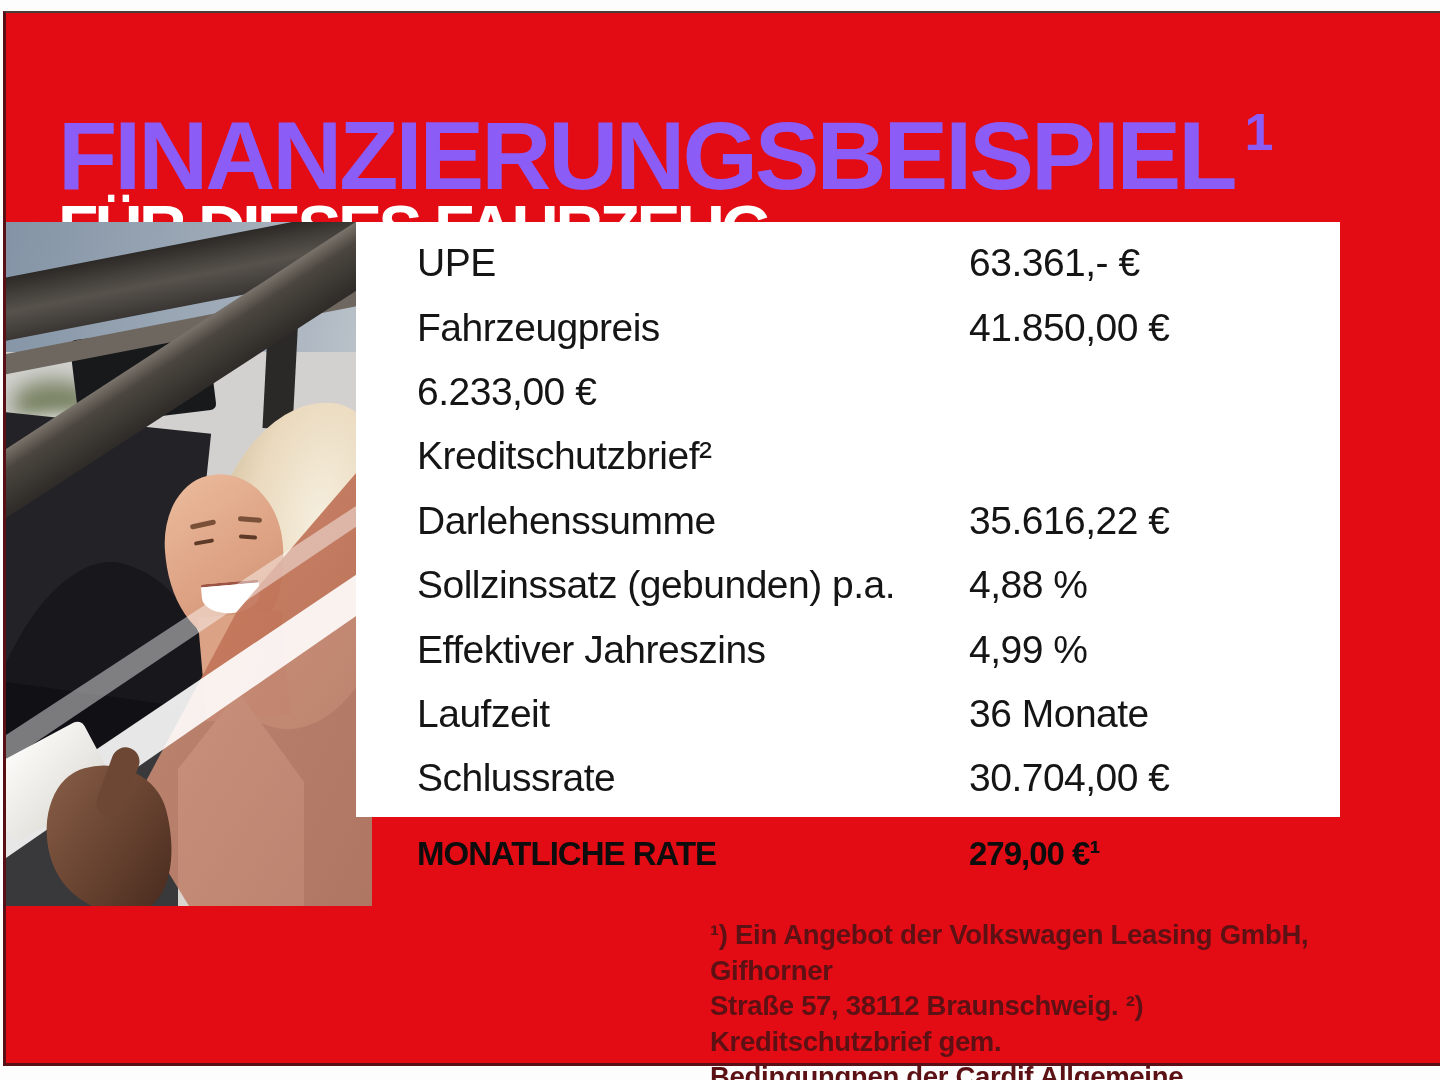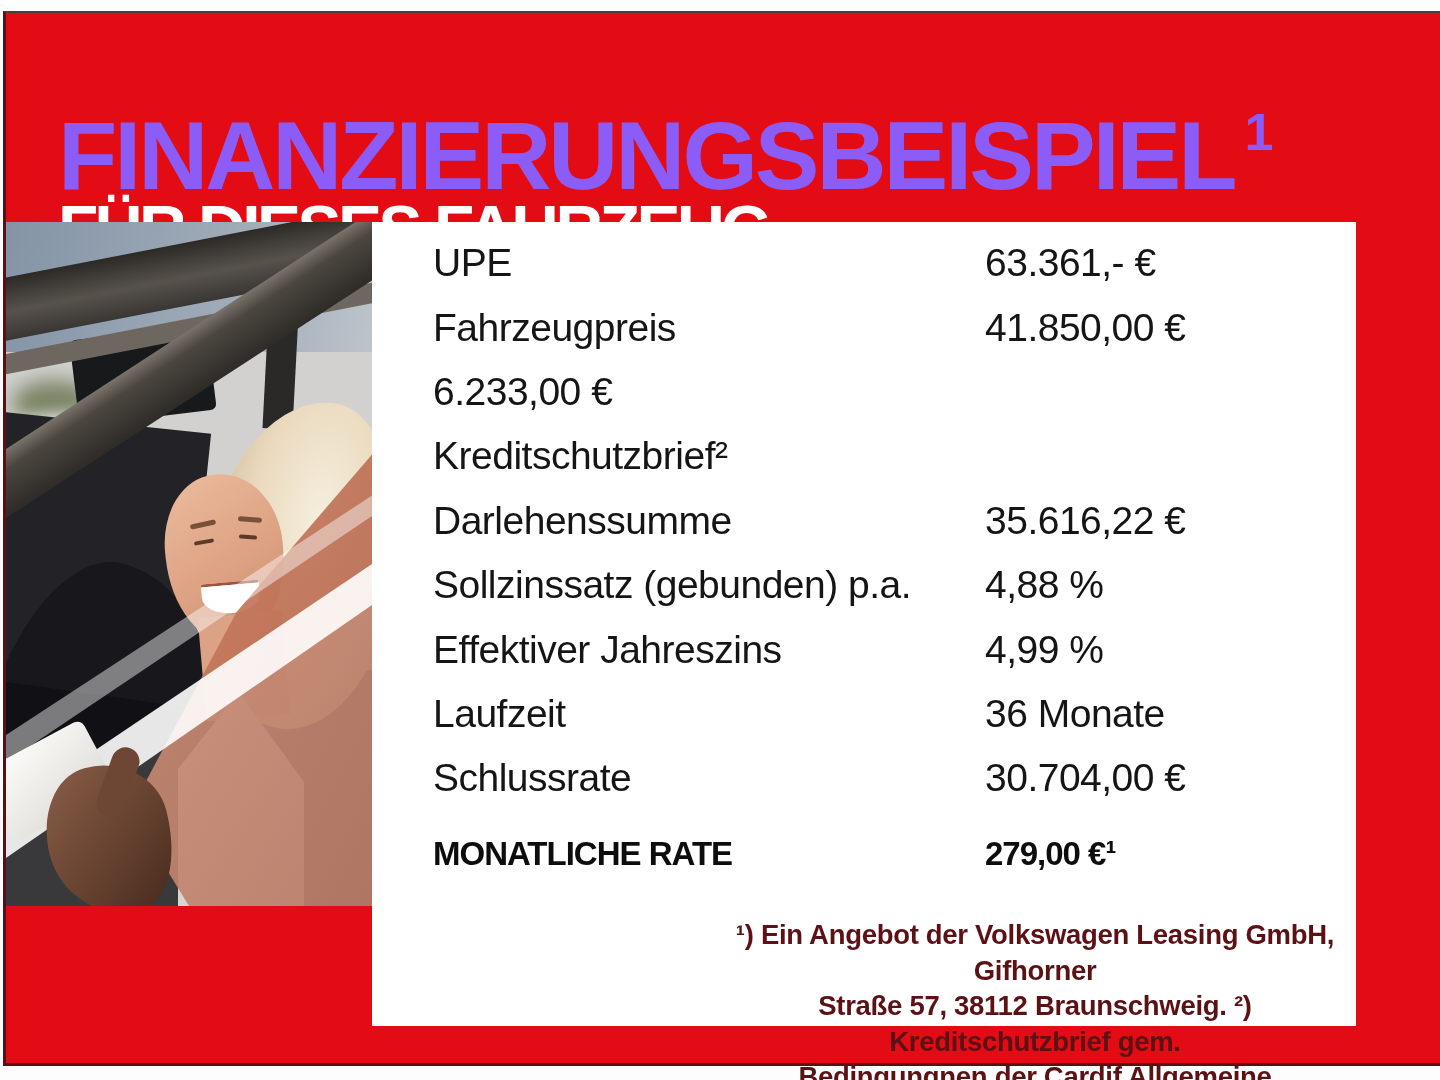--- a/index.html
+++ b/index.html
@@ -68,32 +68,32 @@
                 transform-origin:0 50%;
                 background:linear-gradient(180deg,#7a736b 0%,#4b463f 30%,#2e2b28 100%);}
   .ph-phone{left:-18px;top:520px;width:118px;height:78px;border-radius:8px;transform:rotate(-28deg);
             background:linear-gradient(160deg,#fefefc 0%,#dcd9d3 100%);}
   .ph-hand{left:42px;top:542px;width:124px;height:152px;transform:rotate(-15deg);
            border-radius:45% 55% 40% 60%/50% 40% 60% 50%;
            background:linear-gradient(140deg,#8a5f48 0%,#5f3c2b 65%,#44281c 100%);}
   .ph-finger{left:98px;top:524px;width:28px;height:72px;background:#6d4733;border-radius:14px;
              transform:rotate(20deg);}
   
-  .panel{position:absolute;left:372px;top:222px;width:984px;height:804px;background:#ffffff;}
+  .panel{position:absolute;left:356px;top:222px;width:984px;height:595px;background:#ffffff;}
   .fin-table{position:absolute;left:61px;top:9px;right:20px;}
   .row{display:flex;align-items:center;height:64.4px;font-size:39px;color:#151515;
        letter-spacing:-0.5px;white-space:nowrap;}
   .row .lab{width:552px;flex:0 0 552px;}
   .row .val{flex:1;}
   .row.total{font-weight:bold;font-size:33px;letter-spacing:-1px;height:70px;margin-top:8px;
              color:#0d0d0d;}
   
   .legal{position:absolute;left:710px;top:917px;width:650px;font-size:27.5px;line-height:35.5px;
          color:#5c1115;font-weight:bold;letter-spacing:-0.3px;}
-  .legal span{display:block;text-align:center;}
+  .legal span{display:block;}
 </style>
 </head>
 <body>
 
 <div class="page">
   <div class="red-box"></div>
 
   <h1 class="title"><span>FINANZIERUNGSBEISPIEL</span><sup>1</sup></h1>
   <h2 class="subtitle">FÜR DIESES FAHRZEUG</h2>
 

